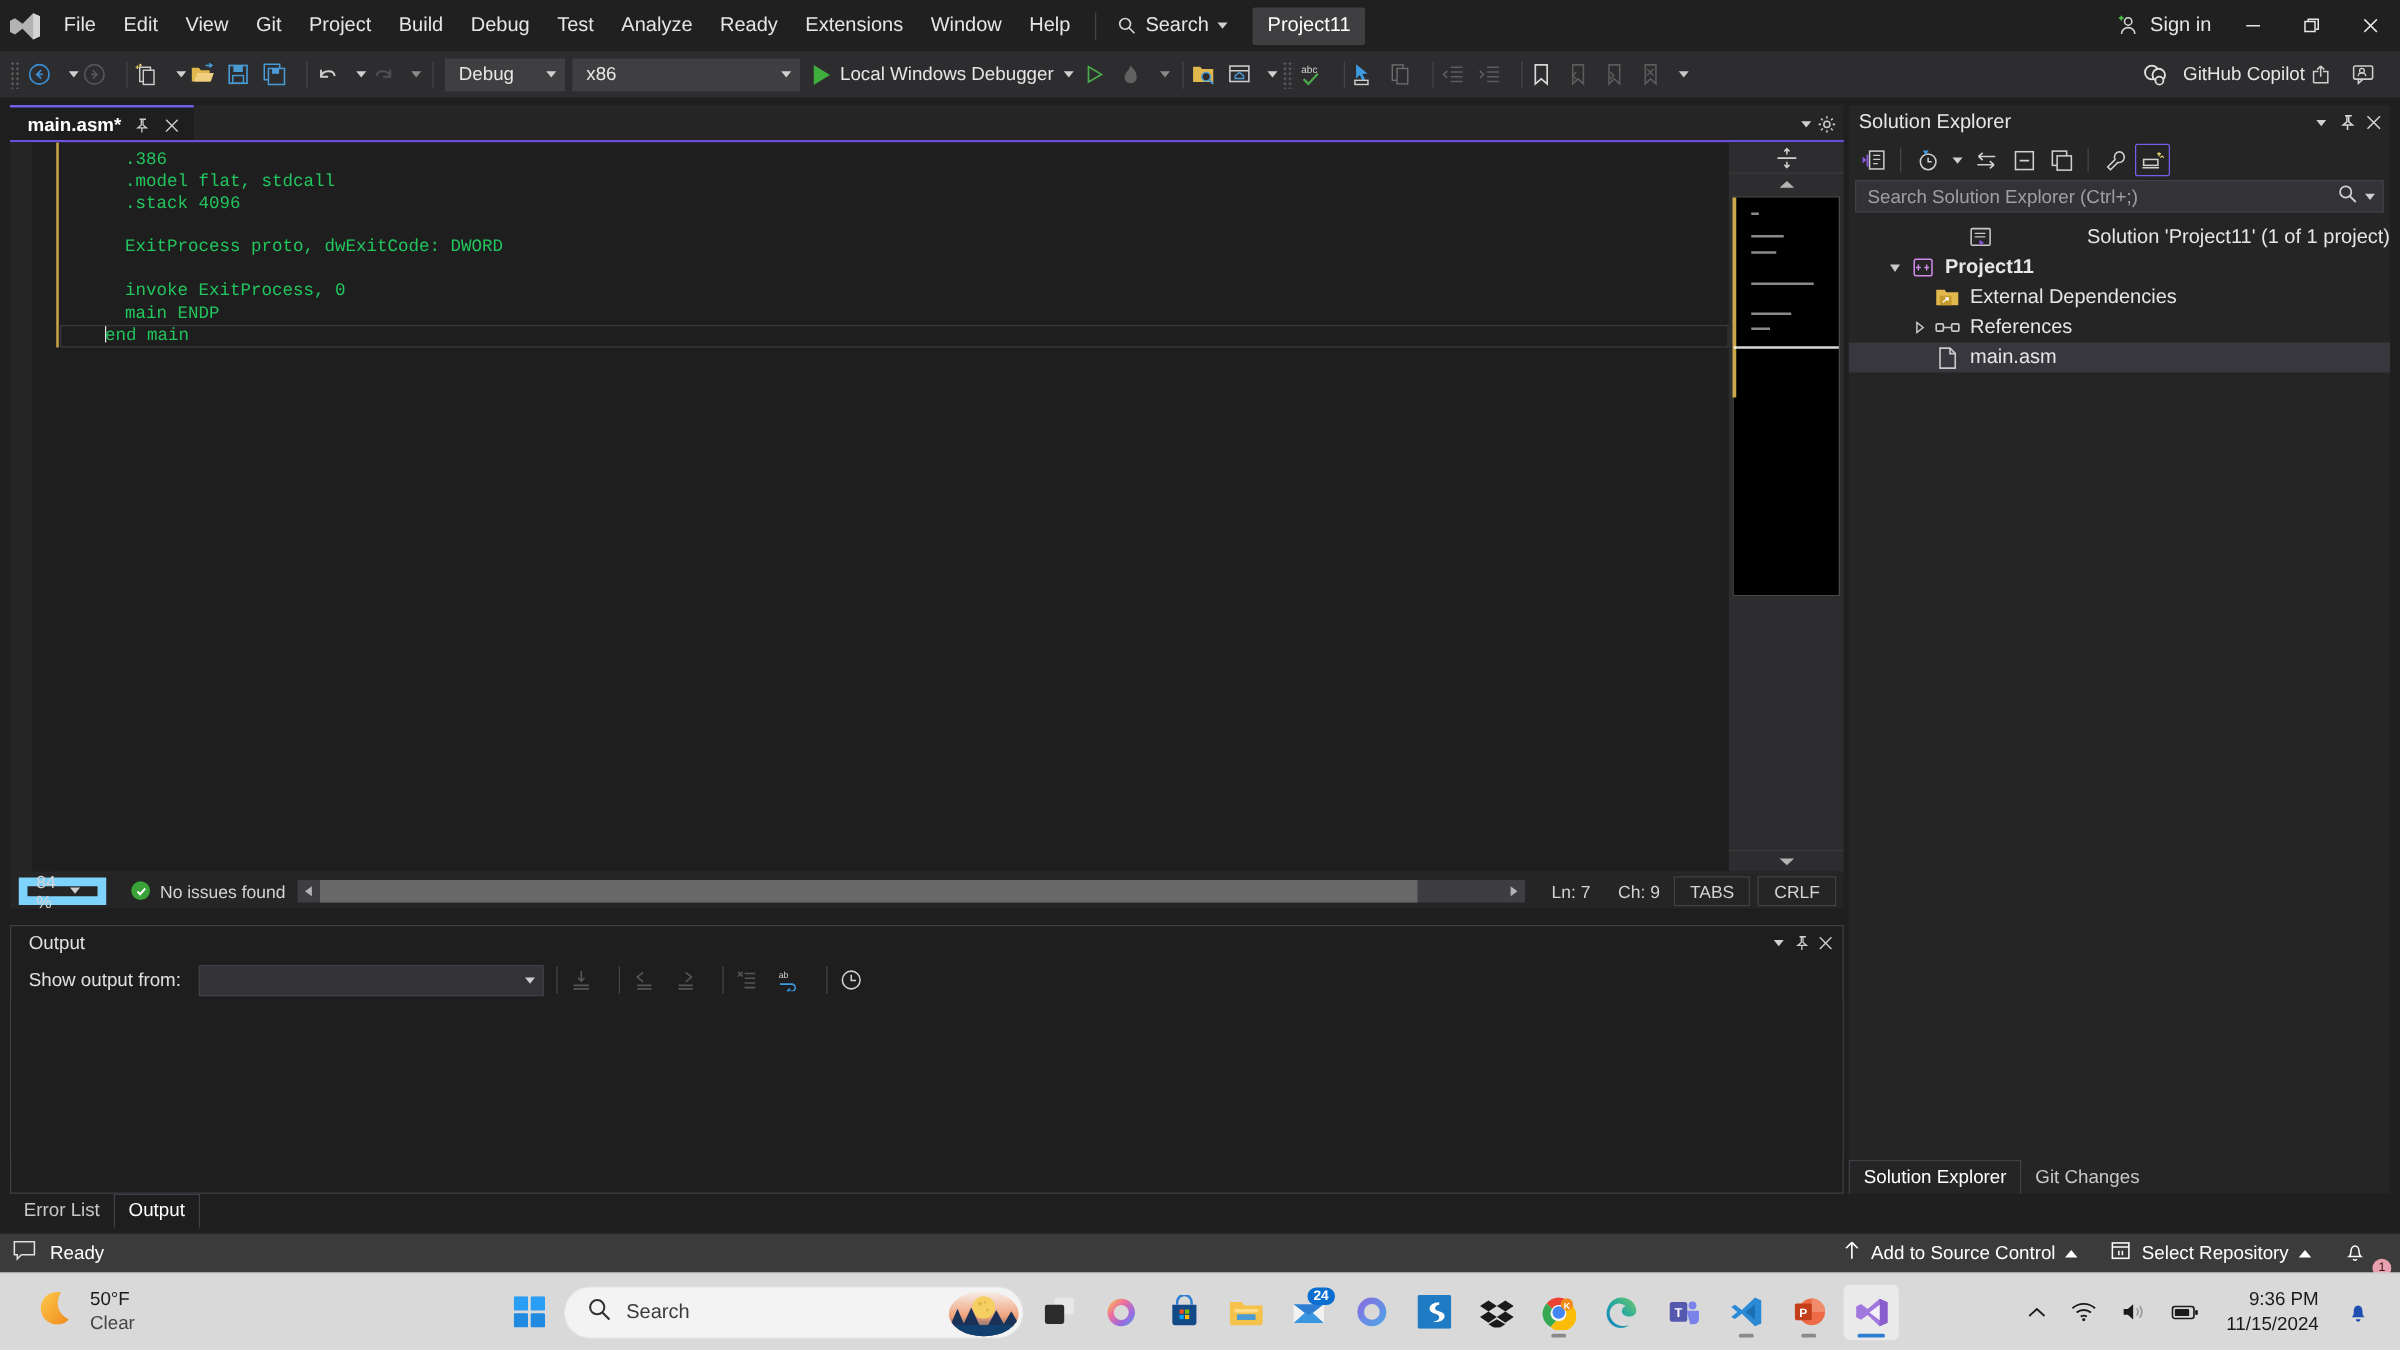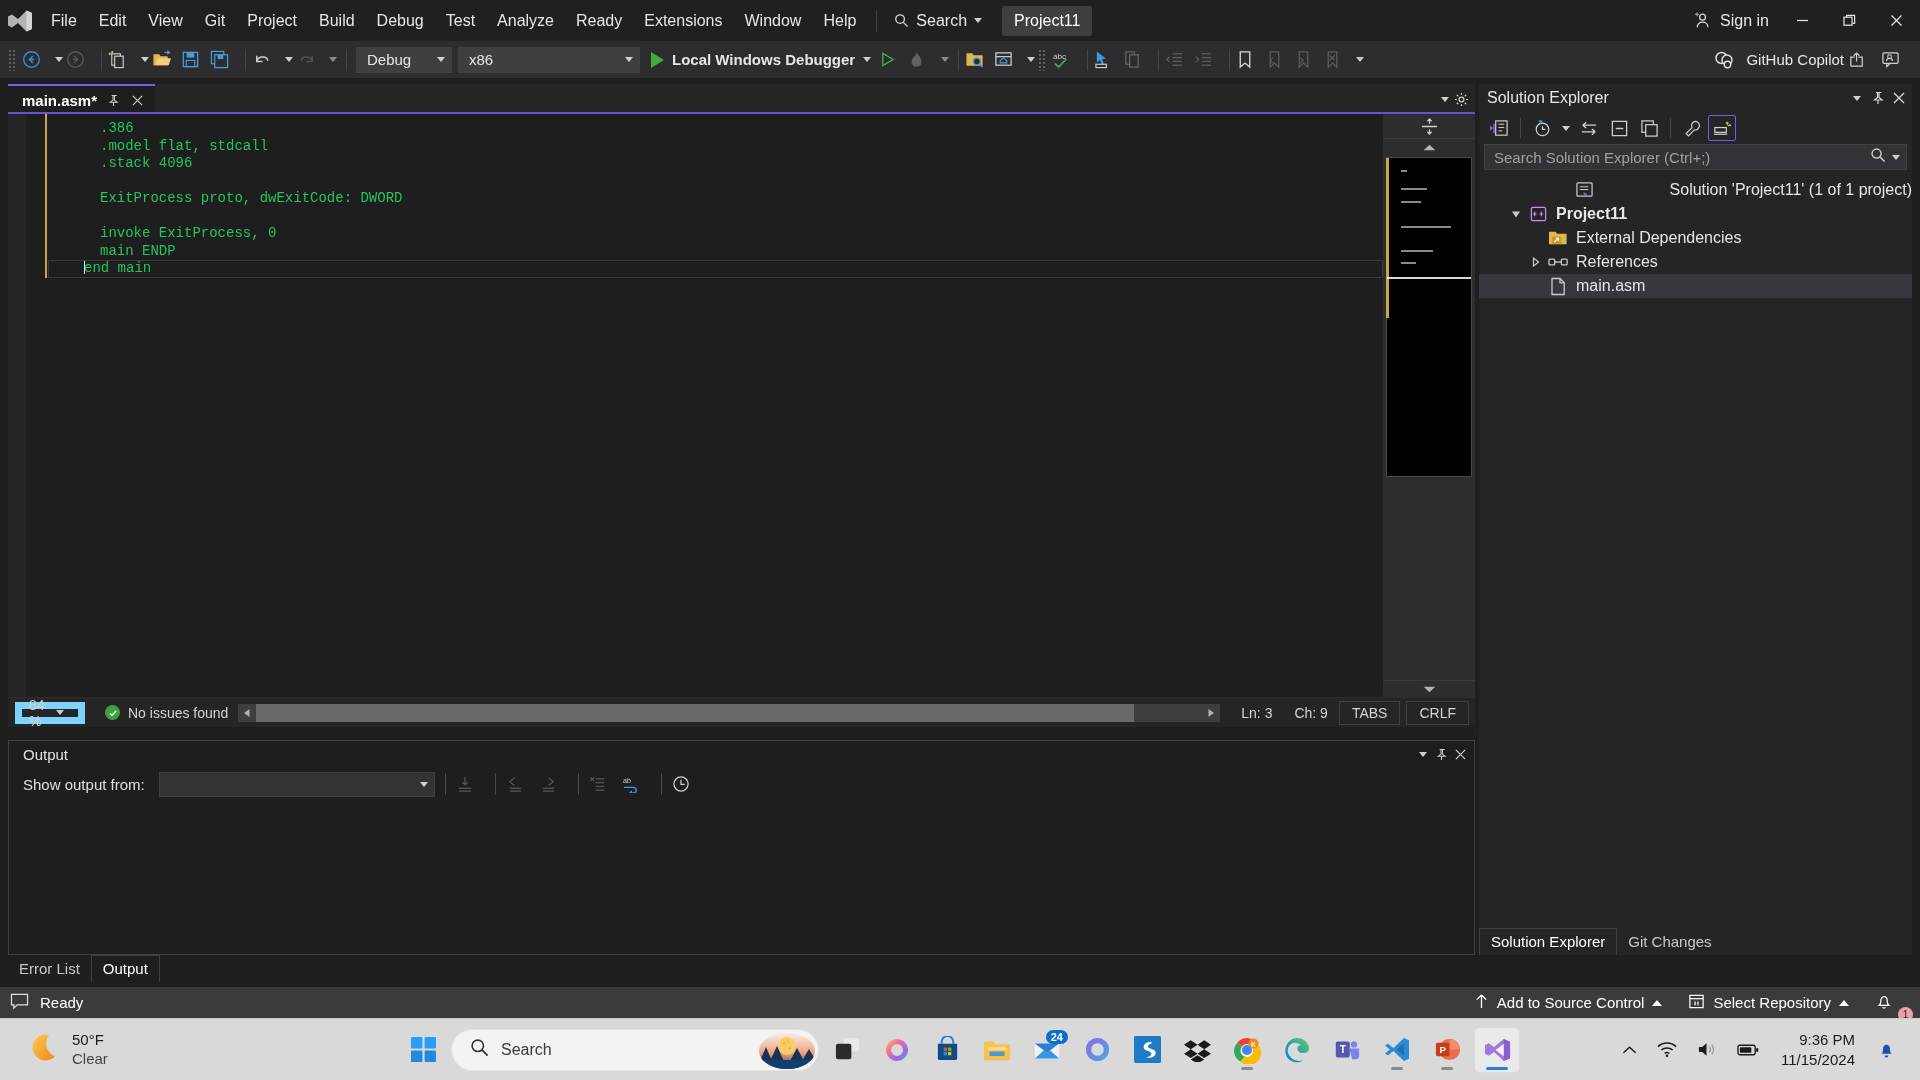--- a/index.html
+++ b/index.html
@@ -49,21 +49,21 @@
   .tbtn.dis { opacity: .38; }
   .tb-arrow { width: 15px; height: 29px; display: flex; align-items: center; justify-content: center; cursor: default; }
   .tb-sep { width: 1px; height: 22px; background: #464649; margin: 0 6px; }
   .combo {
     height: 26px; background: #3f3f41; border: 1px solid #3f3f46; color: #e6e6e6;
     font-size: 15px; display: flex; align-items: center; padding: 0 6px 0 10px;
     cursor: default; justify-content: space-between; margin: 0 3px;
   }
   .combo .cv { white-space: nowrap; overflow: hidden; }
   .dbg-run { display: flex; align-items: center; gap: 8px; padding: 0 8px; height: 29px; cursor: default; border-radius: 2px; }
-  .dbg-run span.lbl { color: #e6e6e6; font-size: 15px; white-space: nowrap; font-weight: bold; }
+  .dbg-run span.lbl { color: #e6e6e6; font-size: 15px; white-space: nowrap; }
   .tri-green { width: 0; height: 0; border-top: 8px solid transparent; border-bottom: 8px solid transparent; border-left: 13px solid #3fae3f; }
   .copilot-right { margin-left: auto; display: flex; align-items: center; gap: 4px; padding-right: 10px; }
   .copilot-right .lbl { color: #e6e6e6; font-size: 15px; }
 
   
   .editor-pane {
     position: absolute; left: 8px; top: 84px; width: 1467px; height: 646px;
     background: #1e1e1e;
   }
   .tabstrip { height: 30px; background: #252526; display: flex; align-items: flex-end; position: relative; }
@@ -546,21 +546,21 @@
               <path d="M6.5 1 1 5l5.5 4z" fill="#b4b4b4"></path>
             </svg>
           </span>
         <span class="thumb"></span>
         <span class="rbtn">
             <svg width="8" height="10" viewBox="0 0 8 10">
               <path d="M1.5 1 7 5l-5.5 4z" fill="#b4b4b4"></path>
             </svg>
           </span>
       </div>
-      <div class="st-cell">Ln: 3</div>
+      <div class="st-cell">Ln: 7</div>
       <div class="st-cell">Ch: 9</div>
       <div class="st-box">TABS</div>
       <div class="st-box">CRLF</div>
     </div>
   </div>
 
   <div class="output-pane">
     <div class="op-head">
       <span class="ttl">Output</span>
       <span class="ctrls">

